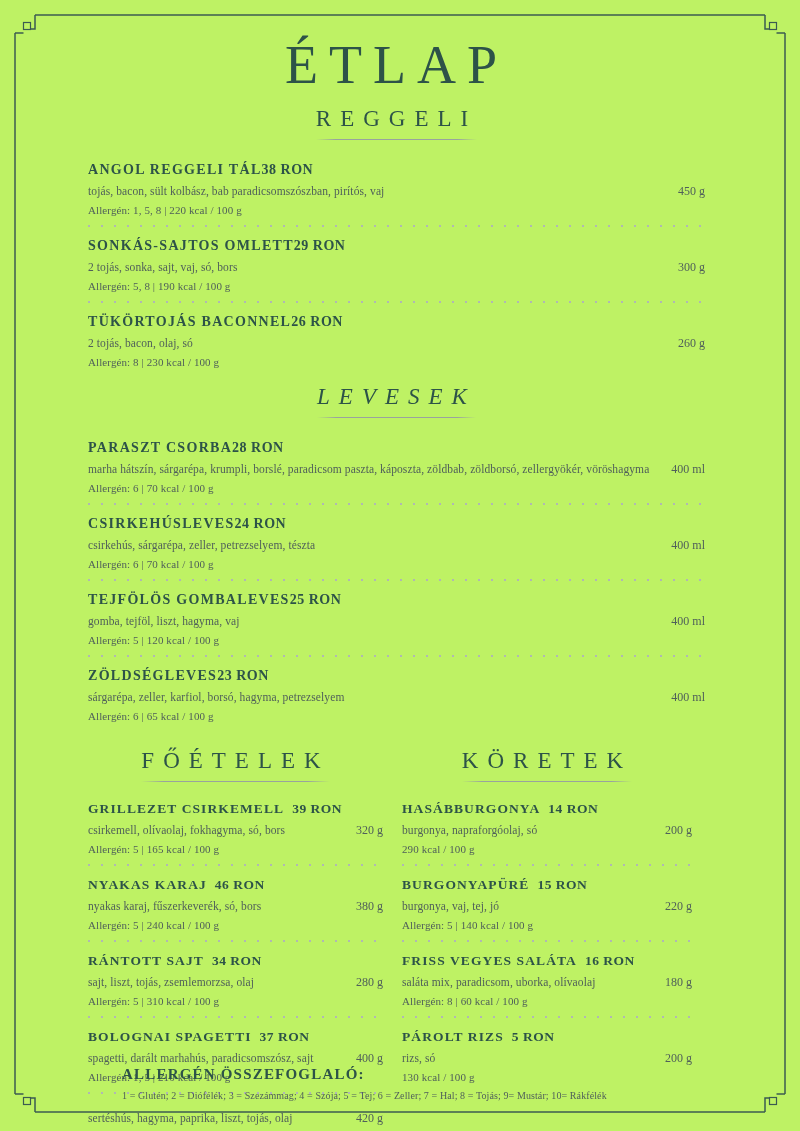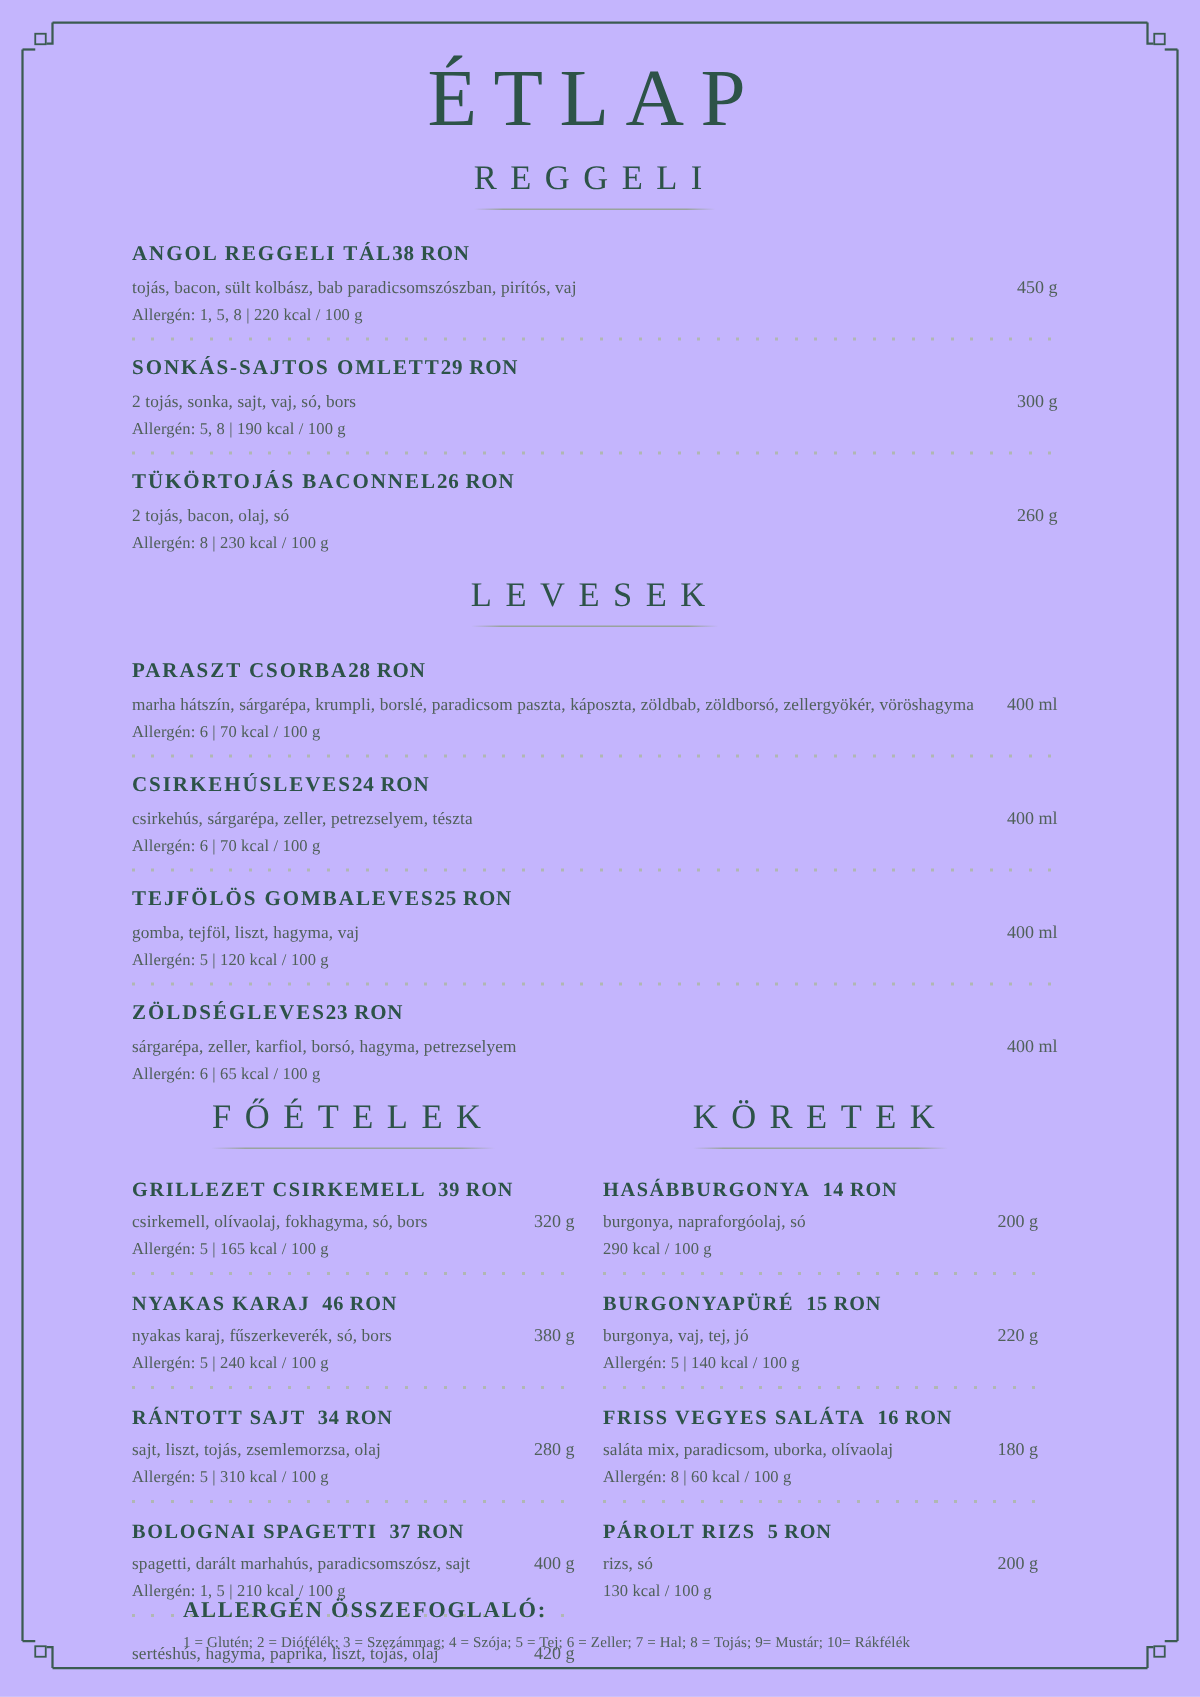--- a/index.html
+++ b/index.html
@@ -4,21 +4,21 @@
 <style>
   * { margin:0; padding:0; box-sizing:border-box; }
   html,body { width:800px; }
   body {
     font-family:"Liberation Serif","DejaVu Serif",serif;
     background:#e9eae9;
   }
   .page {
     position:relative;
     width:800px; height:1131px;
-    background:#c4b5fd;
+    background:#bef264;
     overflow:hidden;
   }
   .frame { position:absolute; left:0; top:0; width:800px; height:1131px; pointer-events:none; }
 
   .content { position:absolute; left:88px; top:34px; width:617px; }
 
   .main-title {
     text-align:center;
     font-size:54px; font-weight:400;
     letter-spacing:11px;
@@ -56,22 +56,22 @@
   .row2 { display:flex; justify-content:space-between; align-items:baseline; margin-top:6px; }
   .d { font-size:11.5px; color:#50605a; letter-spacing:0.1px; white-space:nowrap; }
   .g { font-size:12px; color:#50605a; white-space:nowrap; margin-left:10px; }
   .m { font-size:11px; color:#50605a; margin-top:5px; letter-spacing:0.1px; }
   .sep {
     height:2px; margin:9px 0 9px;
     background:repeating-linear-gradient(to right,#b0b7b3 0,#b0b7b3 2px,transparent 2px,transparent 13px);
   }
   .item:last-child .sep { display:none; }
 
-  .levesek-head { margin-top:16px; }
-  .twocol { display:flex; gap:19px; margin-top:10px; }
+  .levesek-head { margin-top:16px;font-style:italic; }
+  .twocol { display:flex; gap:19px; margin-top:26px; }
   .col1 { width:295px; }
   .col2 { width:290px; }
   .col .sec-head { margin-bottom:0; }
   .col .items { margin-top:17px; }
   .col .t { letter-spacing:1.1px; font-size:13.5px; }
   .col .p { font-size:13.5px; margin-left:8px; }
 
   .footer { position:absolute; left:102px; top:1066px; width:640px;margin-left:20px; }
   .f-h {
     font-weight:bold; font-size:15px; letter-spacing:1.2px;

